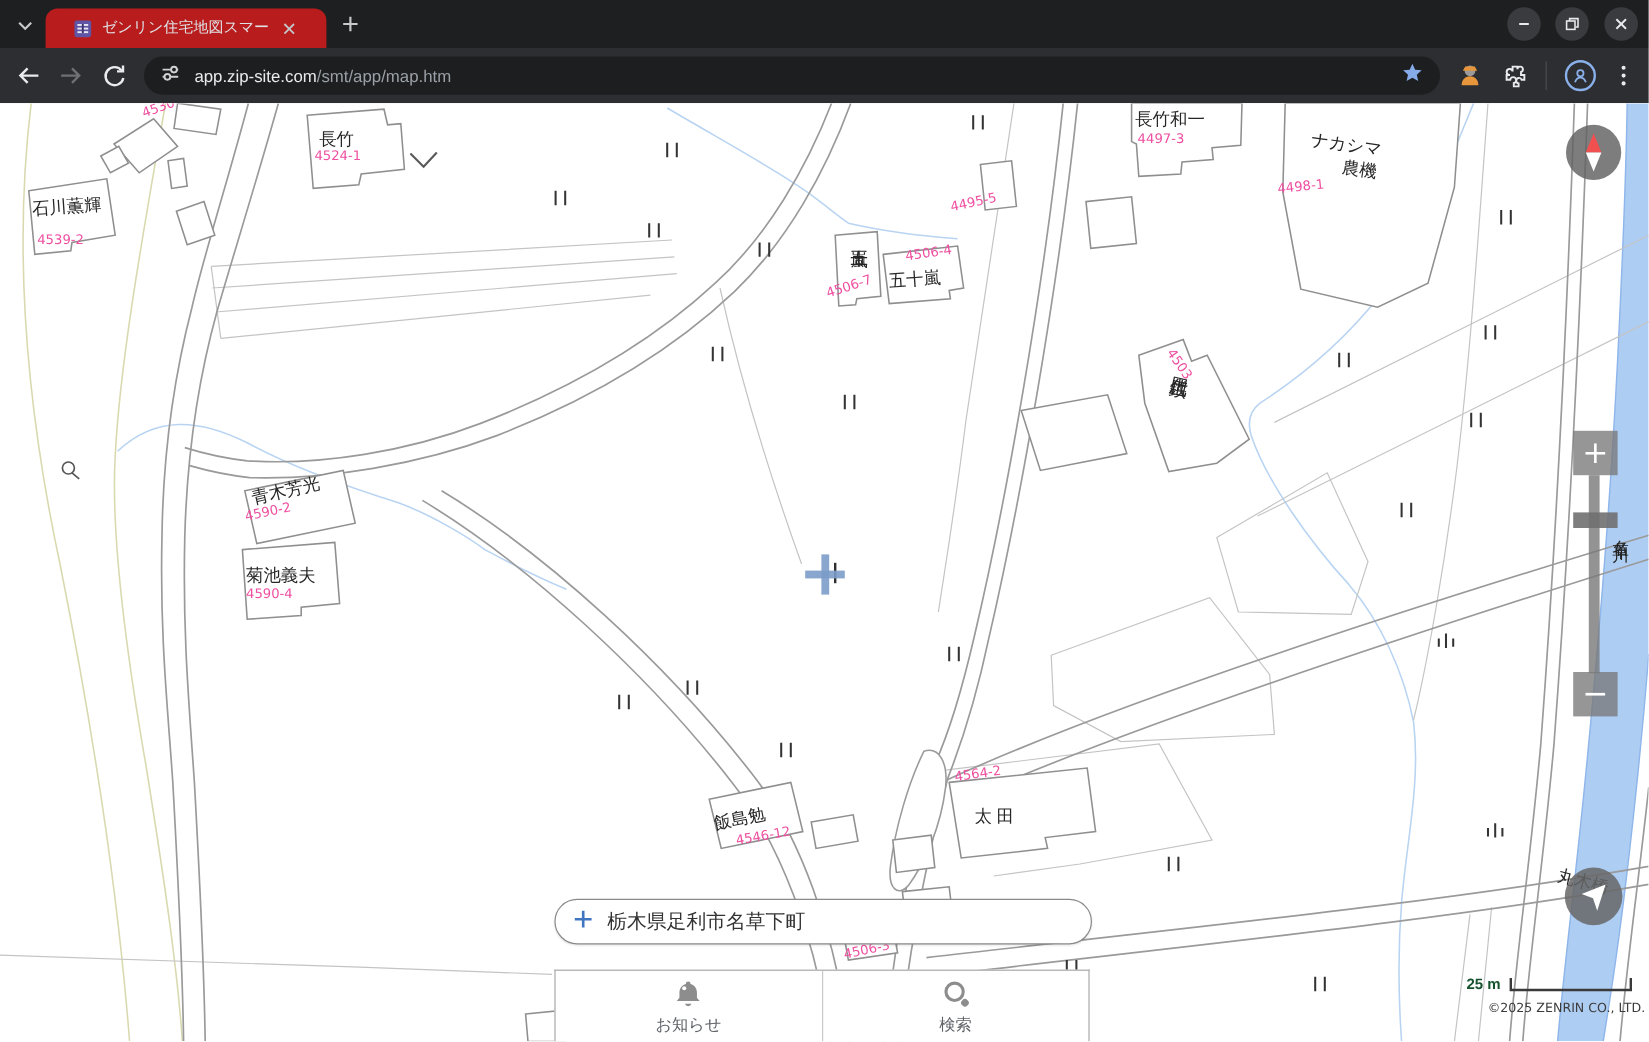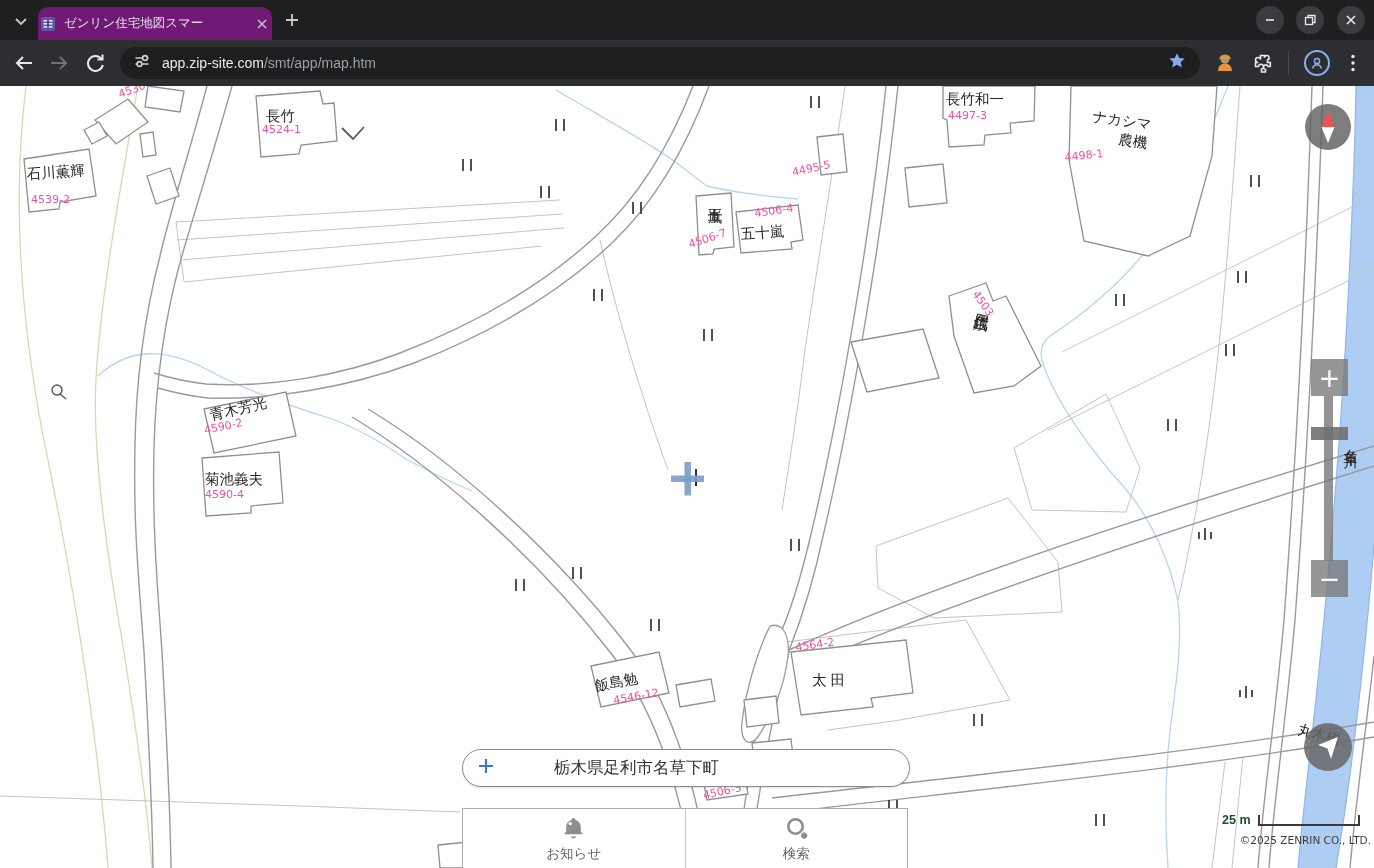--- a/index.html
+++ b/index.html
@@ -2,22 +2,22 @@
 <html><head>
 <meta charset="utf-8">
 <style>
   html,body{margin:0;padding:0;width:1374px;height:868px;overflow:hidden;
     font-family:"Liberation Sans","DejaVu Sans",sans-serif;background:#fff;}
   .browser{position:relative;width:1374px;height:868px;}
 
   
   .tabbar{position:absolute;top:0;left:0;width:100%;height:40px;background:#1e1f21;}
   .tab-search{position:absolute;left:10px;top:10px;width:22px;height:22px;color:#c8cacd;}
-  .tab{position:absolute;left:38px;top:7px;width:234px;height:33px;background:#701a75;
-    border-radius:10px 10px 0 0;display:flex;align-items:center;padding:0 2px;box-sizing:border-box;}
+  .tab{position:absolute;left:38px;top:7px;width:234px;height:33px;background:#b91c1c;
+    border-radius:10px 10px 0 0;display:flex;align-items:center;padding:0 23px;box-sizing:border-box;}
   .favicon{width:16px;height:16px;flex:0 0 16px;margin-right:8px;}
   .tab-title{color:#dfe1e5;font-size:12.5px;white-space:nowrap;overflow:hidden;width:158px;}
   .tab-close{margin-left:auto;width:16px;height:16px;color:#c3c5c8;}
   .newtab{position:absolute;left:282px;top:10px;width:20px;height:20px;color:#c8cacd;}
   .wctl{position:absolute;top:6px;width:28px;height:28px;border-radius:50%;background:#3a3b3e;
     display:flex;align-items:center;justify-content:center;}
   .wctl svg{display:block;}
   
   .toolbar{position:absolute;top:40px;left:0;width:100%;height:46px;background:#2d2e31;}
   .navbtn{position:absolute;top:11px;width:24px;height:24px;}
@@ -54,21 +54,21 @@
     color:#fff;font-size:26px;display:flex;align-items:center;justify-content:center;
     font-family:"DejaVu Sans",sans-serif;user-select:none;}
   .ztrack{position:absolute;left:1324px;top:310px;width:9px;height:165px;background:rgba(120,120,120,.8);}
   .zhandle{position:absolute;left:1311px;top:341px;width:37px;height:13px;background:rgba(112,112,112,.9);}
   .locate{position:absolute;left:1304px;top:637px;width:48px;height:48px;border-radius:50%;
     background:rgba(102,102,102,.85);display:flex;align-items:center;justify-content:center;}
 
   
   .search-pill{position:absolute;left:462px;top:663px;width:448px;height:38px;background:#fff;
     border:1px solid #8a8a8a;border-radius:20px;box-sizing:border-box;display:flex;align-items:center;
-    padding-left:14px;box-shadow:0 1px 2px rgba(0,0,0,.12);gap:48px;}
+    padding-left:14px;box-shadow:0 1px 2px rgba(0,0,0,.12);}
   .search-text{font-size:16.5px;color:#333;margin-left:11px;white-space:nowrap;}
 
   
   .bottomnav{position:absolute;left:462px;top:722px;width:446px;height:60px;background:#fff;
     border:1px solid #a9a9a9;border-bottom:none;box-sizing:border-box;display:flex;}
   .nav-item{flex:1;position:relative;display:flex;flex-direction:column;align-items:center;
     justify-content:flex-start;padding-top:7px;box-sizing:border-box;}
   .nav-item + .nav-item{border-left:1px solid #c9c9c9;}
   .nav-label{font-size:13.5px;color:#5f6368;margin-top:3px;}
 

